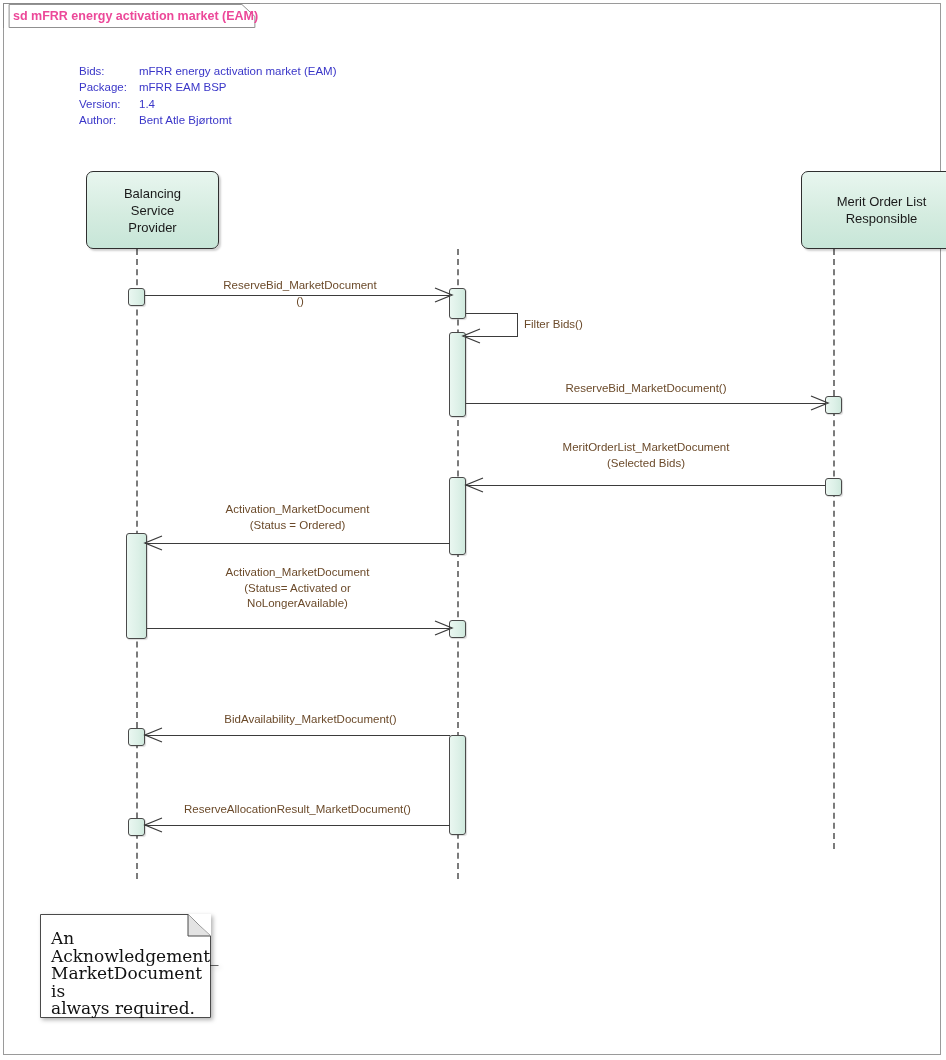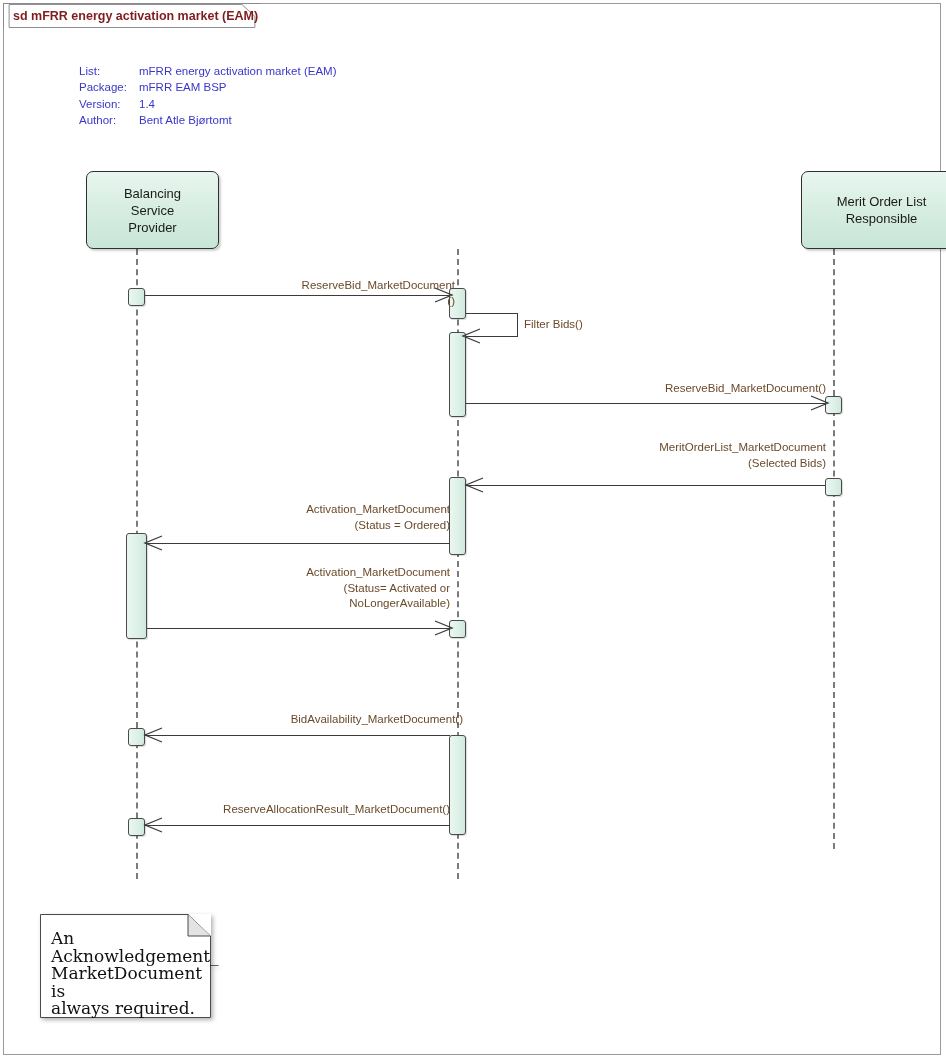--- a/index.html
+++ b/index.html
@@ -13,21 +13,21 @@
   
   .frame{
     position:absolute;left:3px;top:3px;width:938px;height:1052px;
     border:1px solid #9a9a9a;box-sizing:border-box;background:#fff;
   }
   .frame-tab{
     position:absolute;left:3px;top:3px;height:25px;
     box-sizing:border-box;
     display:flex;align-items:center;
     padding:0 30px 0 9px;
-    font-size:12.5px;font-weight:bold;color:#7f1d1d;
+    font-size:12.5px;font-weight:bold;color:#ec4899;
     background:#fff;
     border-left:1px solid #8a8a8a;
     border-top:1px solid #8a8a8a;
     white-space:nowrap;
   }
   .frame-tab .tab-shape{
     position:absolute;left:0;top:0;width:100%;height:100%;
     pointer-events:none;
   }
   
@@ -66,21 +66,21 @@
   
   .msg-line{
     position:absolute;height:0;border-top:1px solid #3b3b3b;
   }
   .msg-vline{
     position:absolute;width:0;border-left:1px solid #3b3b3b;
   }
   .msg-label{
     position:absolute;
     font-size:11.5px;color:#6b4a2a;
-    text-align:right;line-height:15.5px;white-space:pre;
+    text-align:center;line-height:15.5px;white-space:pre;
   }
   .msg-label.left{text-align:left;}
   .arrow{position:absolute;pointer-events:none;}
 
   
   .note{
     position:absolute;
     box-sizing:border-box;
     background:#ffffff;
     filter:drop-shadow(2px 2px 2px rgba(0,0,0,0.30));
@@ -102,21 +102,21 @@
 
   <div class="frame-tab" style="width:257px;">
     <svg class="tab-shape" width="257" height="25" viewBox="0 0 257 25">
       <path d="M0.5,0.5 H243 L256.5,13 V24.5 H0.5 Z" fill="#ffffff" stroke="#8a8a8a" stroke-width="1"></path>
     </svg>
     <span style="position:relative;z-index:2;">sd mFRR energy activation market (EAM)</span>
   </div>
 
   <div class="meta">
     <div class="meta-row">
-      <span class="meta-key">List:</span>
+      <span class="meta-key">Bids:</span>
       <span class="meta-val">mFRR energy activation market (EAM)</span>
     </div>
     <div class="meta-row">
       <span class="meta-key">Package:</span>
       <span class="meta-val">mFRR EAM BSP</span>
     </div>
     <div class="meta-row">
       <span class="meta-key">Version:</span>
       <span class="meta-val">1.4</span>
     </div>

